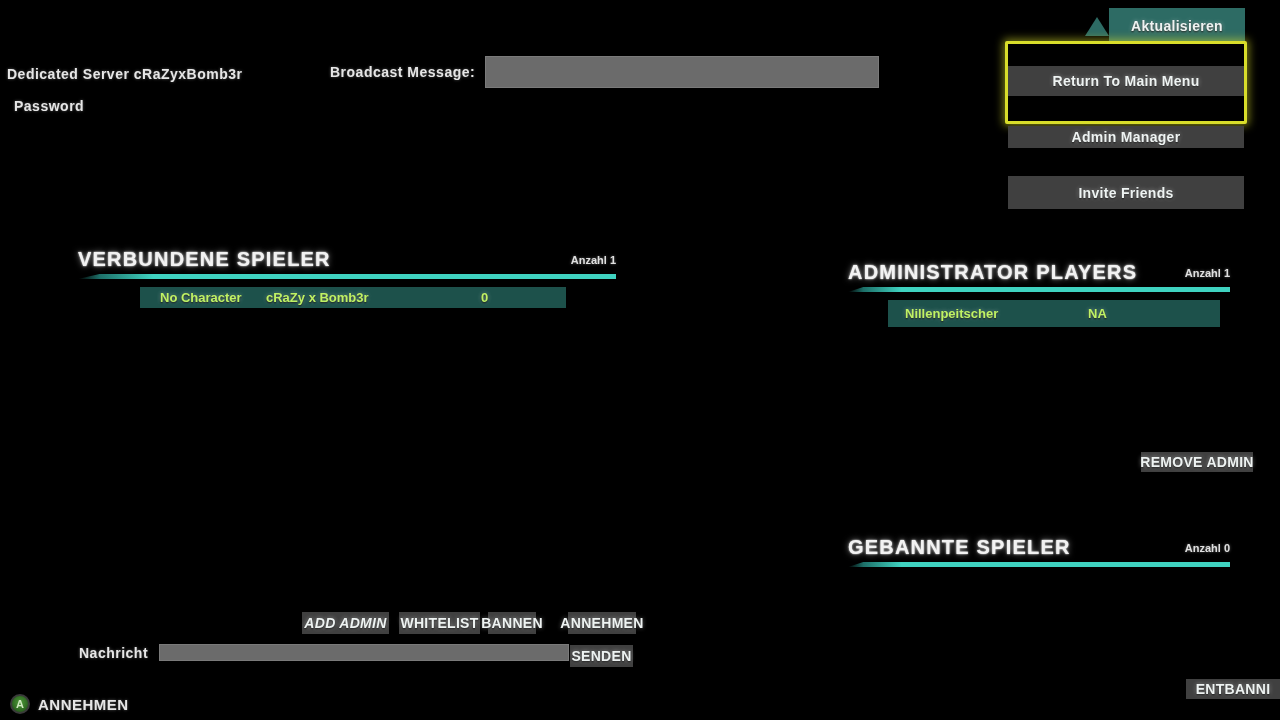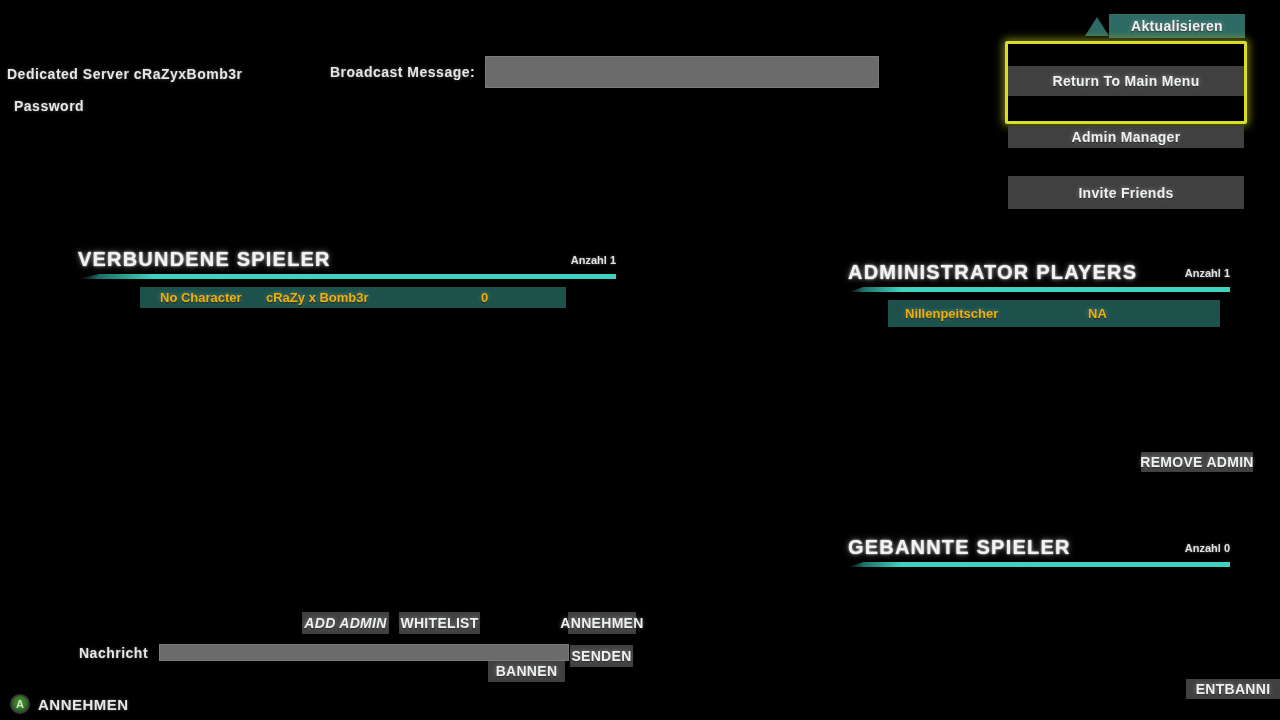--- a/index.html
+++ b/index.html
@@ -86,21 +86,21 @@
   
   .row {
     background: #1d514b;
     display: flex;
     align-items: center;
     box-sizing: border-box;
   }
   .row .cell {
     font-size: 13px;
     font-weight: bold;
-    color: #eab308;
+    color: #bef264;
     text-shadow: 0 0 4px rgba(255,255,255,0.4), 0 1px 2px #000;
     white-space: nowrap;
   }
 
   
   .tri {
     width: 0; height: 0;
     border-left: 12px solid transparent;
     border-right: 12px solid transparent;
     border-bottom: 19px solid #2d6b64;
@@ -128,21 +128,21 @@
 <div class="abs lbl" style="left:7px; top:66px;">Dedicated  Server  cRaZyxBomb3r</div>
 
 <div class="abs lbl" style="left:14px; top:98px;">Password</div>
 
 <div class="abs lbl" style="left:330px; top:64px;">Broadcast  Message:</div>
 
 <input class="abs field" type="text" style="left: 485px; top: 56px; width: 382px; height: 32px; color: rgb(239, 239, 239); font-size: 13px; padding: 0px 6px;" placeholder="">
 
 <div class="abs" style="left:1085px; top:16px; width:160px; height:20px; display:flex; align-items:center;">
   <div class="tri"></div>
-  <div class="tealbtn" style="flex:1; height:24px; background:#2d6b64;">Aktualisieren</div>
+  <div class="tealbtn" style="flex:1; height:36px; background:#2d6b64;">Aktualisieren</div>
 </div>
 
 <div class="abs selframe" style="left:1005px; top:41px; width:242px; height:83px;"></div>
 
 <div class="abs tealbtn" style="left:1008px; top:66px; width:236px; height:30px;">Return To Main Menu</div>
 
 <div class="abs tealbtn" style="left:1008px; top:126px; width:236px; height:22px;">Admin Manager</div>
 
 <div class="abs tealbtn" style="left:1008px; top:176px; width:236px; height:33px;">Invite Friends</div>
 
@@ -180,21 +180,21 @@
     <div class="sec-title" style="position:absolute; left:0; top:0;">GEBANNTE  SPIELER</div>
     <div class="sec-count" style="position:absolute; right:0; top:6px;">Anzahl  0</div>
   </div>
   <div class="sec-rule" style="width:382px;"></div>
 </div>
 
 <div class="abs tealbtn small" style="left:1186px; top:679px; width:94px; height:20px;">ENTBANNI</div>
 
 <div class="abs tealbtn" style="left:302px; top:612px; width:87px; height:22px;font-style:italic;">ADD ADMIN</div>
 <div class="abs tealbtn" style="left:399px; top:612px; width:81px; height:22px;">WHITELIST</div>
-<div class="abs tealbtn" style="left:488px; top:612px; width:77px; height:22px;margin-top:48px;">BANNEN</div>
+<div class="abs tealbtn" style="left:488px; top:612px; width:48px; height:22px;">BANNEN</div>
 <div class="abs tealbtn" style="left:568px; top:612px; width:68px; height:22px;">ANNEHMEN</div>
 
 <div class="abs lbl" style="left:79px; top:645px;">Nachricht</div>
 
 <input class="abs field" type="text" style="left: 159px; top: 644px; width: 400px; height: 17px; color: rgb(239, 239, 239); font-size: 12px; padding: 0px 5px;" placeholder="">
 
 <div class="abs tealbtn" style="left:570px; top:645px; width:63px; height:22px;">SENDEN</div>
 
 <div class="abs" style="left:10px; top:694px; display:flex; align-items:center; gap:8px;">
   <div class="abtn">A</div>

